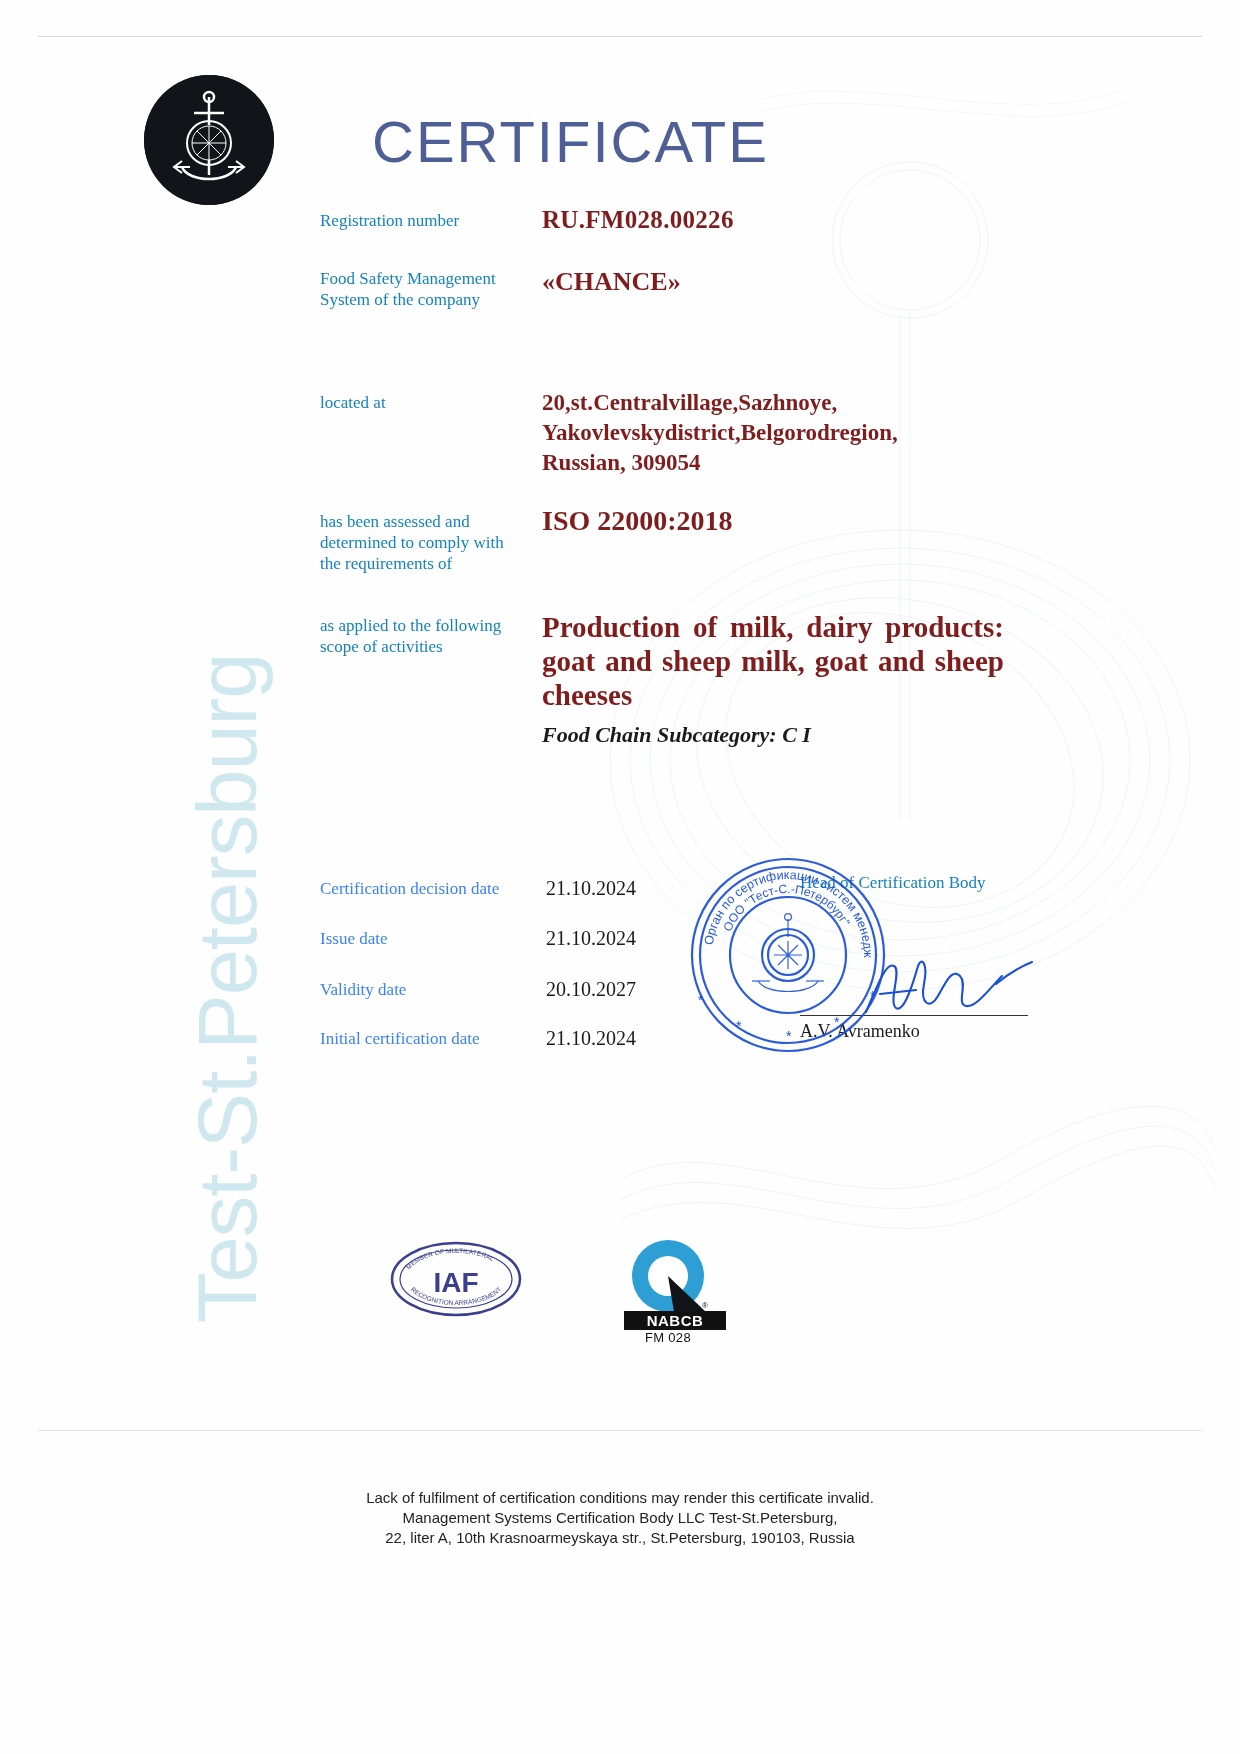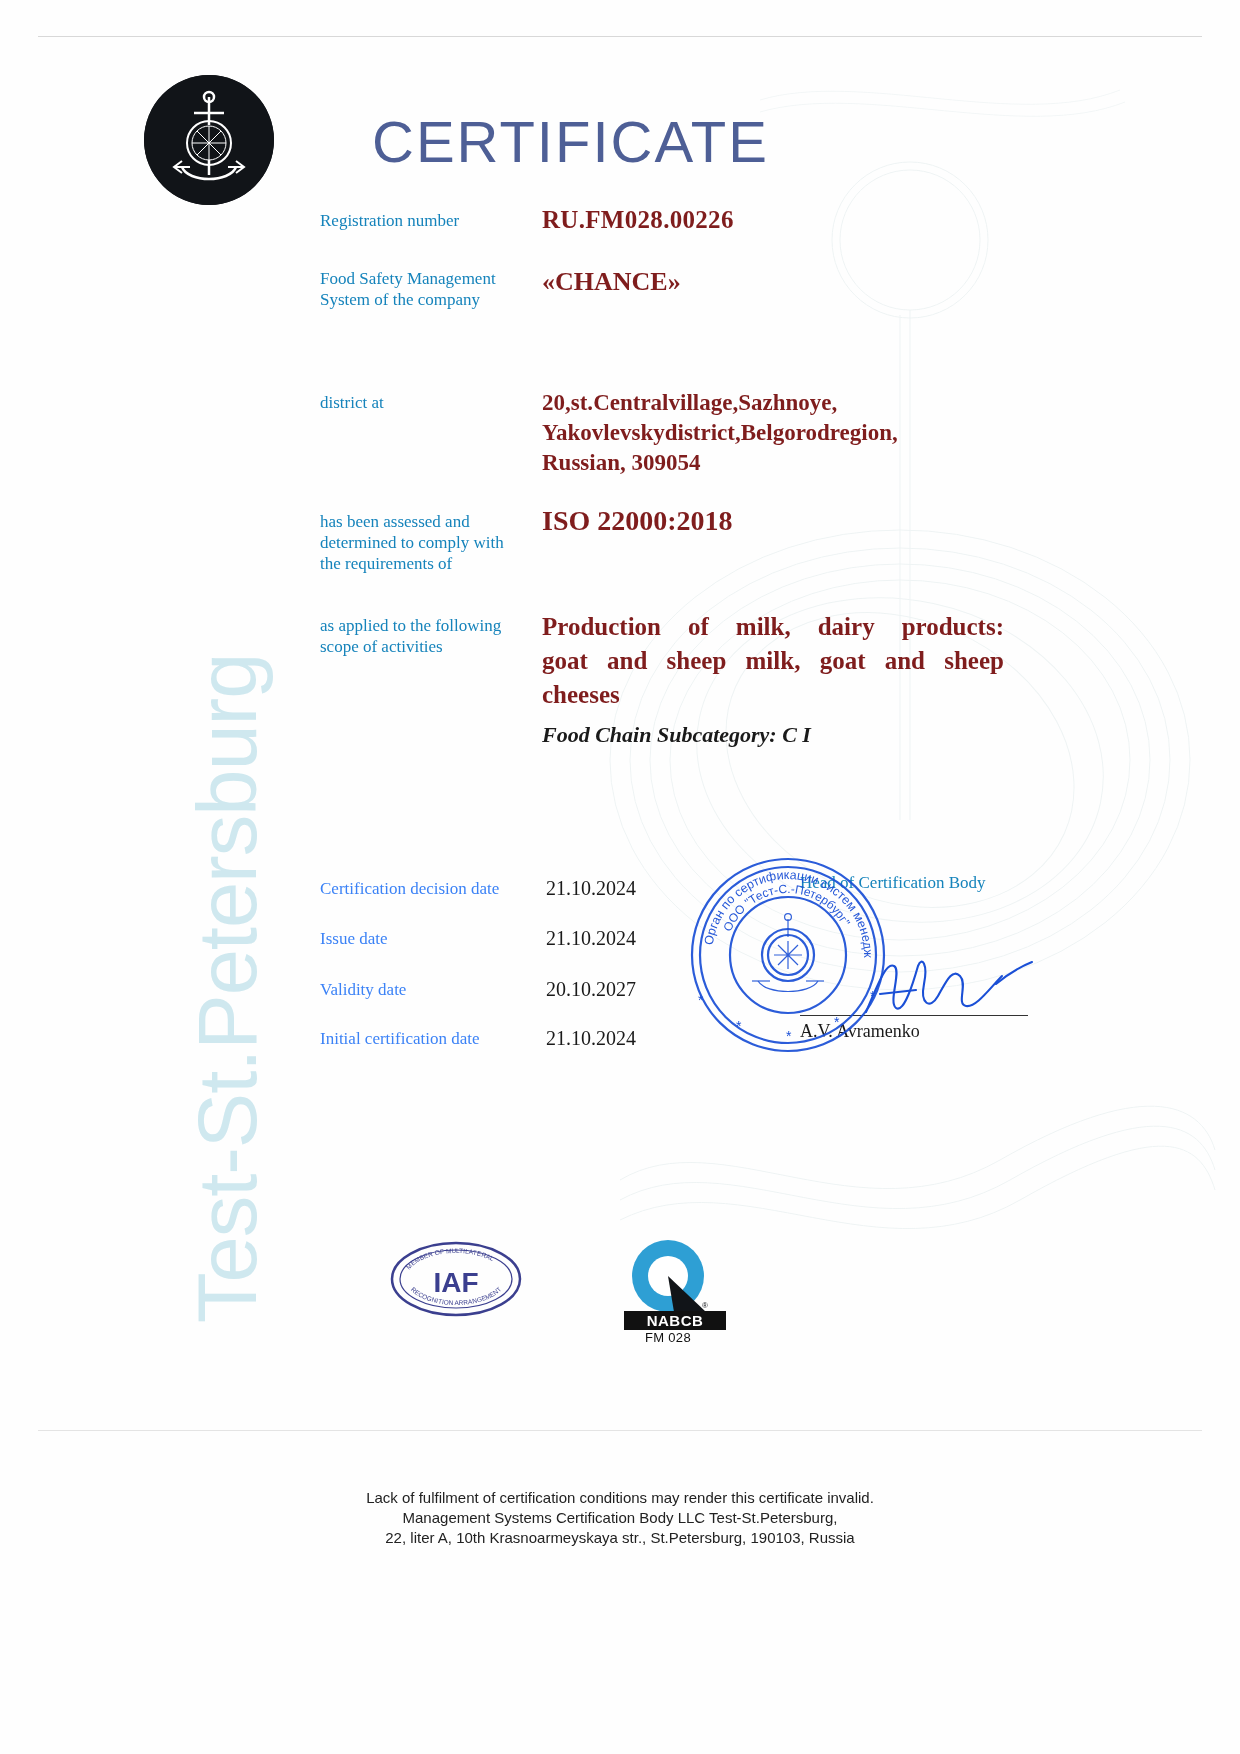--- a/index.html
+++ b/index.html
@@ -131,21 +131,21 @@
 
   .row-assessed-label { left: 320px; top: 511px; width: 205px; }
   .row-assessed-value { left: 542px; top: 504px; font-size: 28px; }
 
   .row-scope-label { left: 320px; top: 615px; width: 205px; }
   .row-scope-value { left: 542px; top: 610px; width: 462px; }
   .row-scope-value .ln {
     display: flex;
     justify-content: space-between;
     width: 100%;
-    font-size: 25px;
+    font-size: 29px;
     line-height: 34px;
   }
   .row-scope-value .ln.last { display: block; }
 
   .subcat {
     position: absolute;
     left: 542px;
     top: 722px;
     font-family: "Liberation Serif", serif;
     font-weight: bold;
@@ -328,21 +328,21 @@
   <div class="value row-regnum-value">RU.FM028.00226</div>
 
   <div class="label row-company-label">
     <span>Food Safety Management</span><br>
     <span>System of the company</span>
   </div>
   <div class="value row-company-value">
     <span>«CHANCE»</span>
   </div>
 
-  <div class="label row-located-label">district at</div>
+  <div class="label row-located-label">located at</div>
   <div class="value row-located-value">
     <span class="ln">
       <span>20,</span>
       <span>st.</span>
       <span>Central</span>
       <span>village,</span>
       <span>Sazhnoye,</span>
     </span>
     <span class="ln">
       <span>Yakovlevsky</span>

